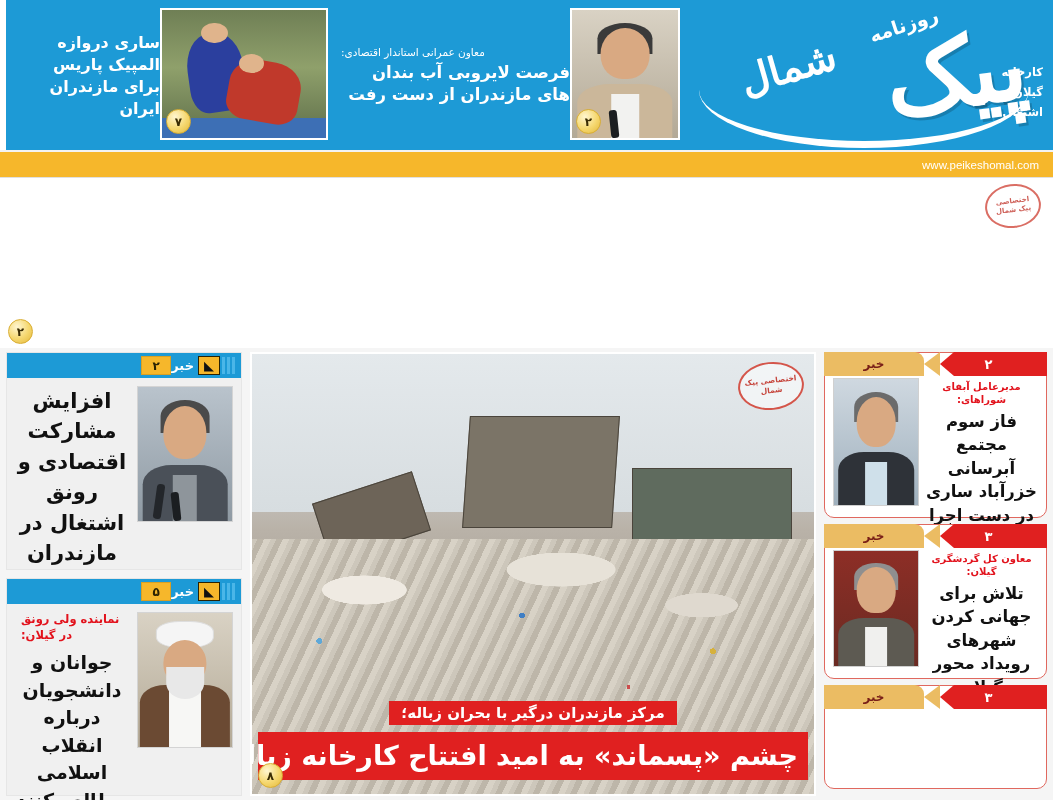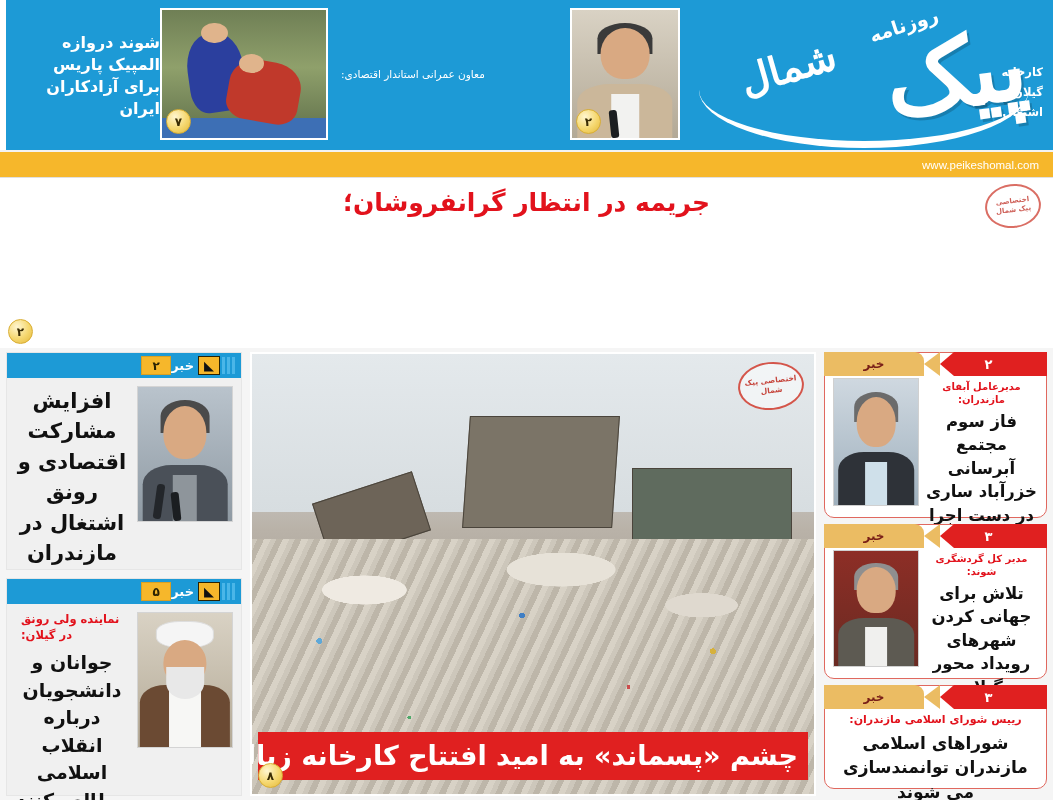--- a/index.html
+++ b/index.html
@@ -554,38 +554,39 @@
         <div class="wrestle">
           <div class="w-mat"></div>
           <div class="w-blue"></div>
           <div class="w-skin1"></div>
           <div class="w-red"></div>
           <div class="w-skin2"></div>
         </div>
         <div class="page-badge badge-bl">۷</div>
       </div>
       <div class="teaser-text">
-        <div class="teaser-title">شوند دروازه المپیک پاریس برای آزادکاران ایران</div>
+        <div class="teaser-title">ساری دروازه المپیک پاریس برای مازندران ایران</div>
       </div>
     </div>
 
     <div class="teaser teaser-2">
       <div class="teaser-photo">
         <div class="portrait">
           <div class="p-bg-2"></div>
           <div class="p-body" style="background:#cbb79a"></div>
           <div class="p-shirt"></div>
           <div class="p-hair"></div>
           <div class="p-head"></div>
           <div class="p-mic2"></div>
         </div>
         <div class="page-badge badge-bl">۲</div>
       </div>
       <div class="teaser-text">
         <div class="teaser-kicker">معاون عمرانی استاندار اقتصادی:</div>
+        <div class="teaser-title">فرصت لایروبی آب بندان های مازندران از دست رفت</div>
       </div>
     </div>
 
     <div class="logo-block">
       <div class="logo-rooznameh">روزنامه</div>
       <div class="logo-shomal">شمال</div>
       <div class="logo-peyk">پیک</div>
       <div class="logo-swash"></div>
       <div class="logo-provinces">
         <div>کارخانه</div>
@@ -594,37 +595,36 @@
       </div>
     </div>
   </div>
 
   <div class="infobar">
     <div class="infobar-url">www.peikeshomal.com</div>
   </div>
 
   <div class="lead">
     <div class="stamp">اختصاصی پیک شمال</div>
-    <div class="lead-kicker">جریمه در انتظار گرانفروشان؛</div>
     <div class="page-badge lead-badge">۲</div>
   </div>
 
   <div class="content">
 
     <div class="col-right">
 
       <div class="rcard rcard-1">
         <div class="rcard-header">
           <div class="rh-label">خبر</div>
           <div class="rh-chev"></div>
           <div class="rh-num">۲</div>
         </div>
         <div class="rcard-body">
           <div class="rcard-texts">
-            <div class="rcard-kicker">مدیرعامل آبفای مازندران:</div>
+            <div class="rcard-kicker">مدیرعامل آبفای شوراهای:</div>
             <div class="rcard-title">فاز سوم مجتمع آبرسانی خزرآباد ساری در دست اجرا است</div>
           </div>
           <div class="rcard-photo">
             <div class="portrait">
               <div class="p-bg-3"></div>
               <div class="p-body" style="background:#2e3238"></div>
               <div class="p-shirt" style="background:#cfe0ea"></div>
               <div class="p-hair" style="background:#6b6b6b"></div>
               <div class="p-head"></div>
             </div>
@@ -633,65 +633,60 @@
       </div>
 
       <div class="rcard rcard-2">
         <div class="rcard-header">
           <div class="rh-label">خبر</div>
           <div class="rh-chev"></div>
           <div class="rh-num">۳</div>
         </div>
         <div class="rcard-body">
           <div class="rcard-texts">
-            <div class="rcard-kicker">مدیر کل گردشگری شوند:</div>
+            <div class="rcard-kicker">معاون کل گردشگری گیلان:</div>
             <div class="rcard-title">تلاش برای جهانی کردن شهرهای رویداد محور گیلان</div>
           </div>
           <div class="rcard-photo">
             <div class="portrait">
               <div class="p-bg" style="background:linear-gradient(#8d2e26,#6a2a22)"></div>
               <div class="p-body" style="background:#5d5a52"></div>
               <div class="p-shirt" style="background:#f0f0ee"></div>
               <div class="p-hair" style="background:#8f8f8f"></div>
               <div class="p-head"></div>
             </div>
           </div>
         </div>
       </div>
 
       <div class="rcard rcard-3">
         <div class="rcard-header">
           <div class="rh-label">خبر</div>
           <div class="rh-chev"></div>
           <div class="rh-num">۳</div>
         </div>
-        <div class="rcard-body">
-          <div class="rcard-texts">
-            <div class="rcard-kicker">رییس شورای اسلامی مازندران:</div>
-            <div class="rcard-title">شوراهای اسلامی مازندران توانمندسازی می شوند</div>
-          </div>
-        </div>
       </div>
 
     </div>
 
     <div class="col-center">
       <div class="center-frame">
         <div class="dump-sky"></div>
         <div class="truck truck-a"></div>
         <div class="truck truck-b"></div>
         <div class="truck truck-c"></div>
         <div class="truck-cab cab-a"></div>
         <div class="truck-cab cab-b"></div>
         <div class="truck-cab cab-c"></div>
         <div class="trash-pile"></div>
 
         <div class="center-stamp">اختصاصی پیک شمال</div>
 
         <div class="center-caption-wrap">
+          <span class="caption-kicker">مرکز مازندران درگیر با بحران زباله؛</span>
           <span class="caption-title">چشم «پسماند» به امید افتتاح کارخانه زباله سوز</span>
         </div>
 
         <div class="page-badge center-badge">۸</div>
       </div>
     </div>
 
     <div class="col-left">
 
       <div class="lcard lcard-1">

